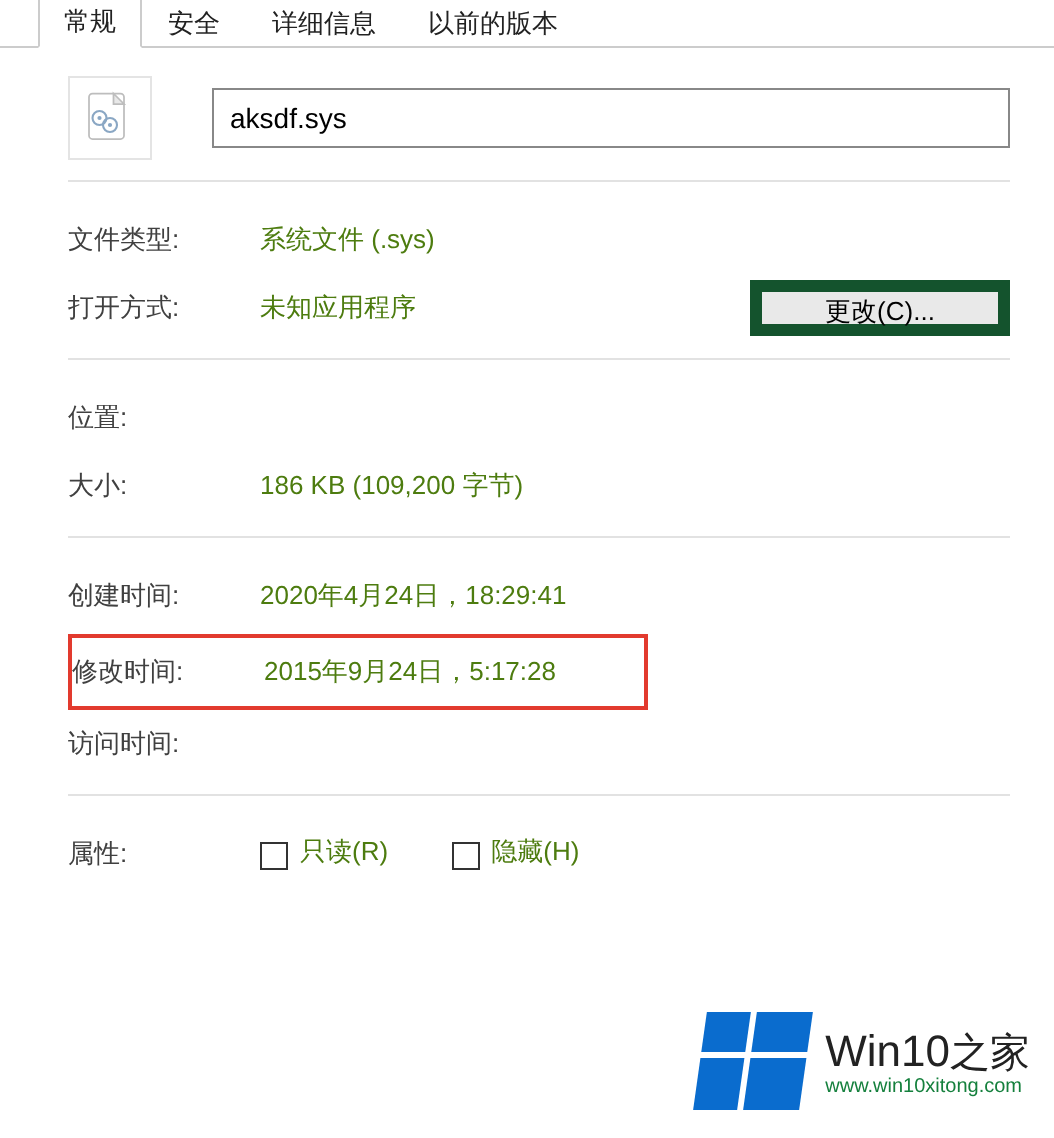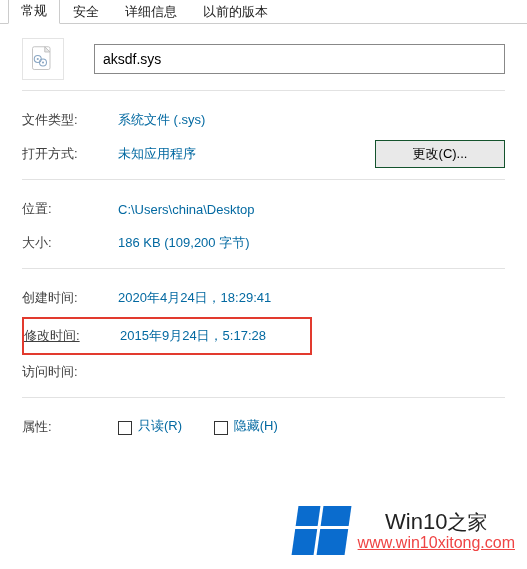--- a/index.html
+++ b/index.html
@@ -11,41 +11,42 @@
     font-family: "Microsoft YaHei", "Segoe UI", sans-serif;
     font-size: 13px;
     background: #fff;
     color: #000;
     position: relative;
     overflow: hidden;
   }
   .tabs {
     display: flex;
     border-bottom: 1px solid #ccc;
-    padding-left: 8px;
+    padding-left: 19px;
     height: 24px;
     align-items: flex-end;
   }
   .tab {
     padding: 3px 12px 3px 12px;
     font-size: 13px;
     color: #222;
     border: 1px solid transparent;
     border-bottom: none;
     position: relative;
     top: 1px;
     cursor: pointer;
   }
   .tab.active {
     border: 1px solid #ccc;
     border-bottom: 1px solid #fff;
     background: #fff;
   }
   .content {
     padding: 14px 22px 10px 22px;
+    margin-left: 12px;
   }
   .row {
     display: flex;
     align-items: center;
     margin-bottom: 10px;
   }
   .icon-box {
     width: 42px;
     height: 42px;
     border: 1px solid #e4e4e4;
@@ -75,26 +76,26 @@
     min-height: 30px;
     margin-bottom: 4px;
   }
   .kv .label {
     width: 96px;
     flex-shrink: 0;
     color: #404040;
   }
   .kv .value {
     flex: 1;
-    color: #0369a1;
+    color: #4d7c0f;
   }
   .btn {
     min-width: 110px;
     height: 28px;
-    border: 1px solid #14532d;
+    border: 6px solid #14532d;
     background: #e9e9e9;
     font-family: inherit;
     font-size: 13px;
     cursor: pointer;
   }
   .openwith-row .btn-wrap,
   .attrs-row .btn-wrap {
     margin-left: auto;
     width: 140px;
     text-align: right;
@@ -120,33 +121,32 @@
     margin-right: 6px;
     background: #fff;
   }
   .watermark {
     position: absolute;
     right: 12px;
     bottom: 14px;
     display: flex;
     align-items: center;
     gap: 10px;
-    text-align: center;
   }
   .winlogo {
     display: grid;
     grid-template-columns: 22px 28px;
     grid-template-rows: 20px 26px;
     gap: 3px;
     transform: skewX(-8deg);
   }
   .winlogo div { background: #0a6cce; }
   .wm-text .line1 { font-size: 22px; font-weight: 500; color:#222;}
   .wm-text .line1 .zh { font-size: 20px; }
-  .wm-text .line2 { font-size: 16px; color: #ef4444; margin-top:-2px;text-decoration:underline;}
+  .wm-text .line2 { font-size: 10px; color: #15803d; margin-top:-2px;}
 </style>
 </head>
 <body>
 
 <div class="tabs">
   <div class="tab active">常规</div>
   <div class="tab">安全</div>
   <div class="tab">详细信息</div>
   <div class="tab">以前的版本</div>
 </div>
@@ -179,37 +179,36 @@
     <div class="value">未知应用程序</div>
     <div class="btn-wrap">
       <button class="btn">更改(C)...</button>
     </div>
   </div>
 
   <hr class="sep">
 
   <div class="kv">
     <div class="label">位置:</div>
-    <div class="value">C:\Users\china\Desktop</div>
   </div>
   <div class="kv">
     <div class="label">大小:</div>
     <div class="value">186 KB (109,200 字节)</div>
   </div>
 
   <hr class="sep">
 
   <div class="kv">
     <div class="label">创建时间:</div>
     <div class="value">2020年4月24日，18:29:41</div>
   </div>
 
   <div class="highlight-box">
     <div class="kv">
-      <div class="label" style="padding-left:0px;text-decoration:underline;">修改时间:</div>
+      <div class="label" style="padding-left:0px;">修改时间:</div>
       <div class="value">2015年9月24日，5:17:28</div>
     </div>
   </div>
 
   <div class="kv">
     <div class="label">访问时间:</div>
   </div>
 
   <hr class="sep">
 

